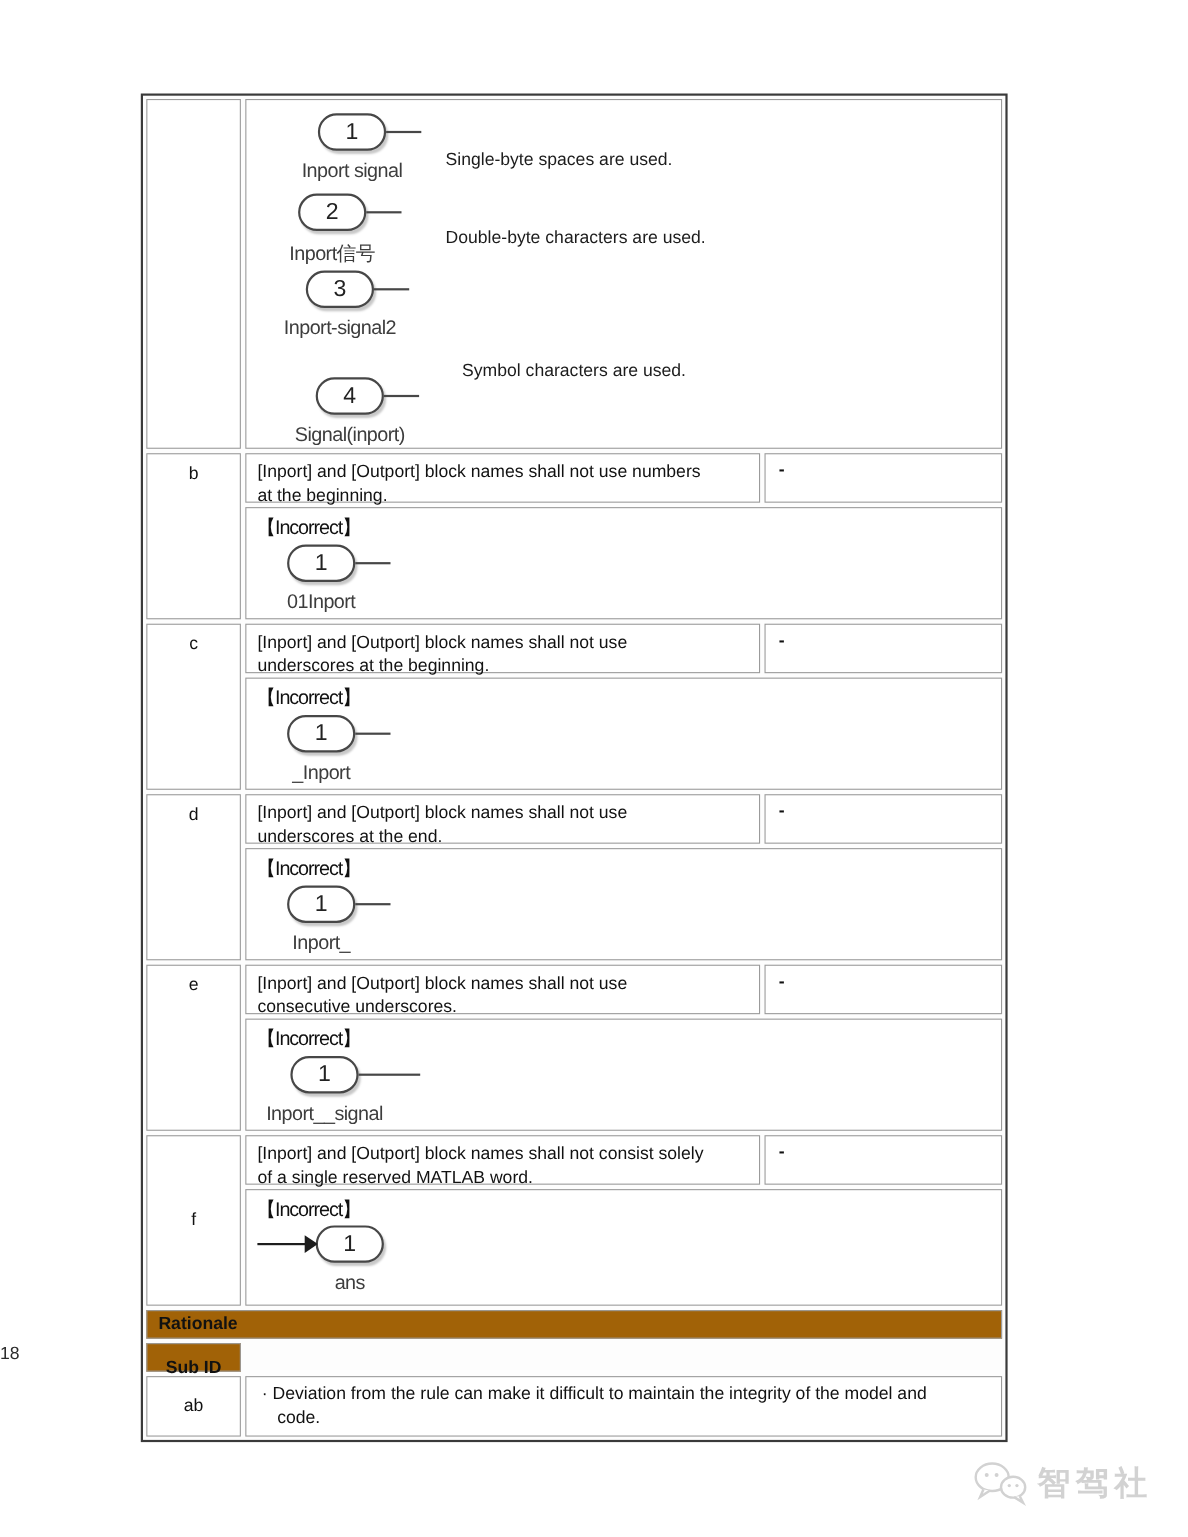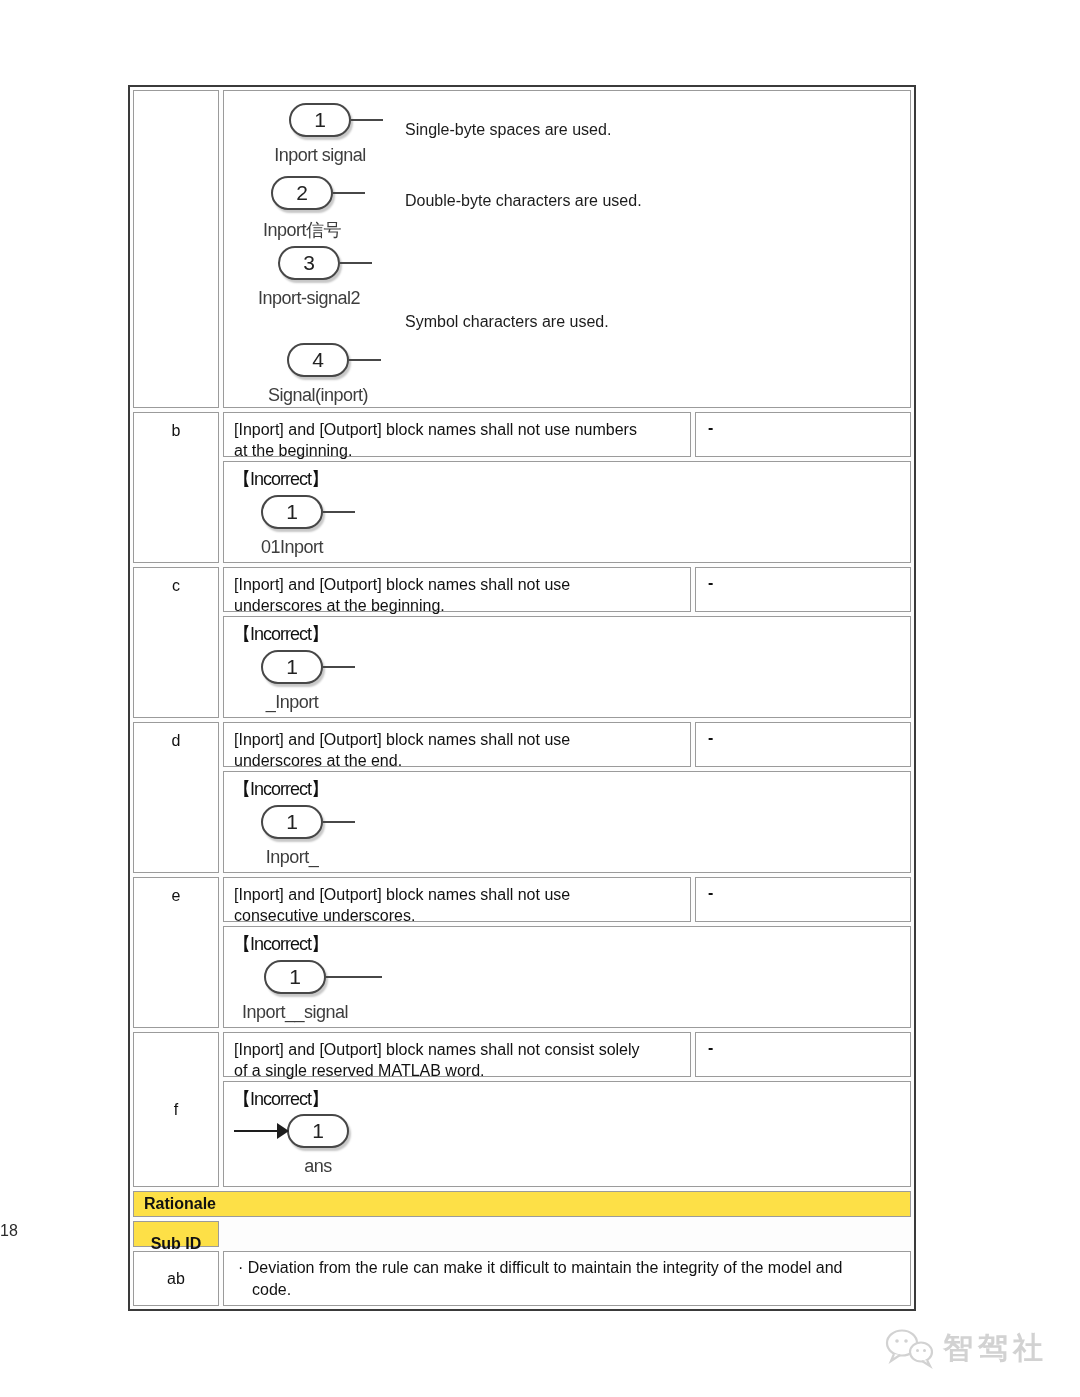--- a/index.html
+++ b/index.html
@@ -73,21 +73,21 @@
   .incorrect-tag {
     position: absolute;
     left: 9px;
     top: 5px;
     font-size: 18px;
     font-weight: normal;
     letter-spacing: -1px;
   }
 
   
-  .peach { background: #fde047; }
+  .peach { background: #a16207; }
   .rationale-cell {
     height: 26px;
     font-size: 16px;
     font-weight: bold;
     padding: 3px 10px;
   }
   .header-row { grid-template-columns: 86px 1fr; }
   .header-cell {
     height: 26px;
     font-size: 16px;
@@ -157,20 +157,21 @@
     font-size: 18px;
     color: #3d3d3d;
     white-space: nowrap;
     letter-spacing: -0.5px;
   }
   .annotation {
     position: absolute;
     font-size: 16px;
     color: #1c1c1c;
     white-space: nowrap;
+    margin-top: 16px;
   }
 
   
   .page-number {
     position: absolute;
     top: 1222px;
     left: 0;
     width: 880px;
     text-align: left;
     font-size: 16px;
@@ -226,21 +227,21 @@
 
         <div class="sim-figure" style="left:54px; top:155px;">
           <div class="pill-wrap">
             <div class="pill">
                 <span>3</span>
               </div>
             <div class="tail"></div>
           </div>
           <div class="sim-label">Inport-signal2</div>
         </div>
-        <div class="annotation" style="left:181px; top:222px;">Symbol characters are used.</div>
+        <div class="annotation" style="left:196px; top:222px;">Symbol characters are used.</div>
 
         <div class="sim-figure" style="left:63px; top:252px;">
           <div class="pill-wrap">
             <div class="pill">
                 <span>4</span>
               </div>
             <div class="tail"></div>
           </div>
           <div class="sim-label">Signal(inport)</div>
         </div>

